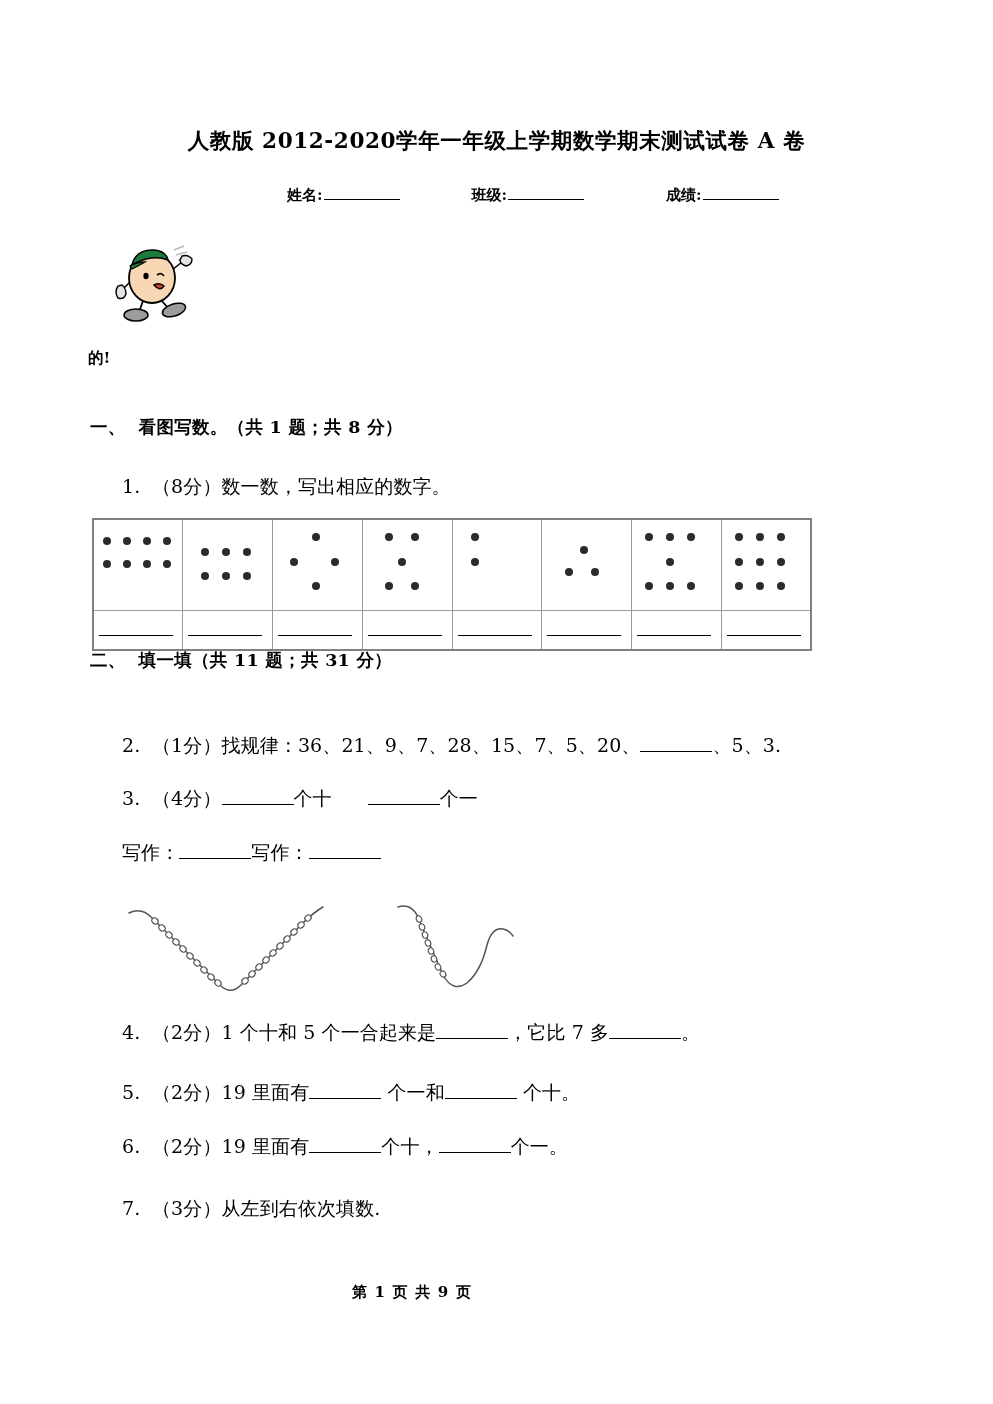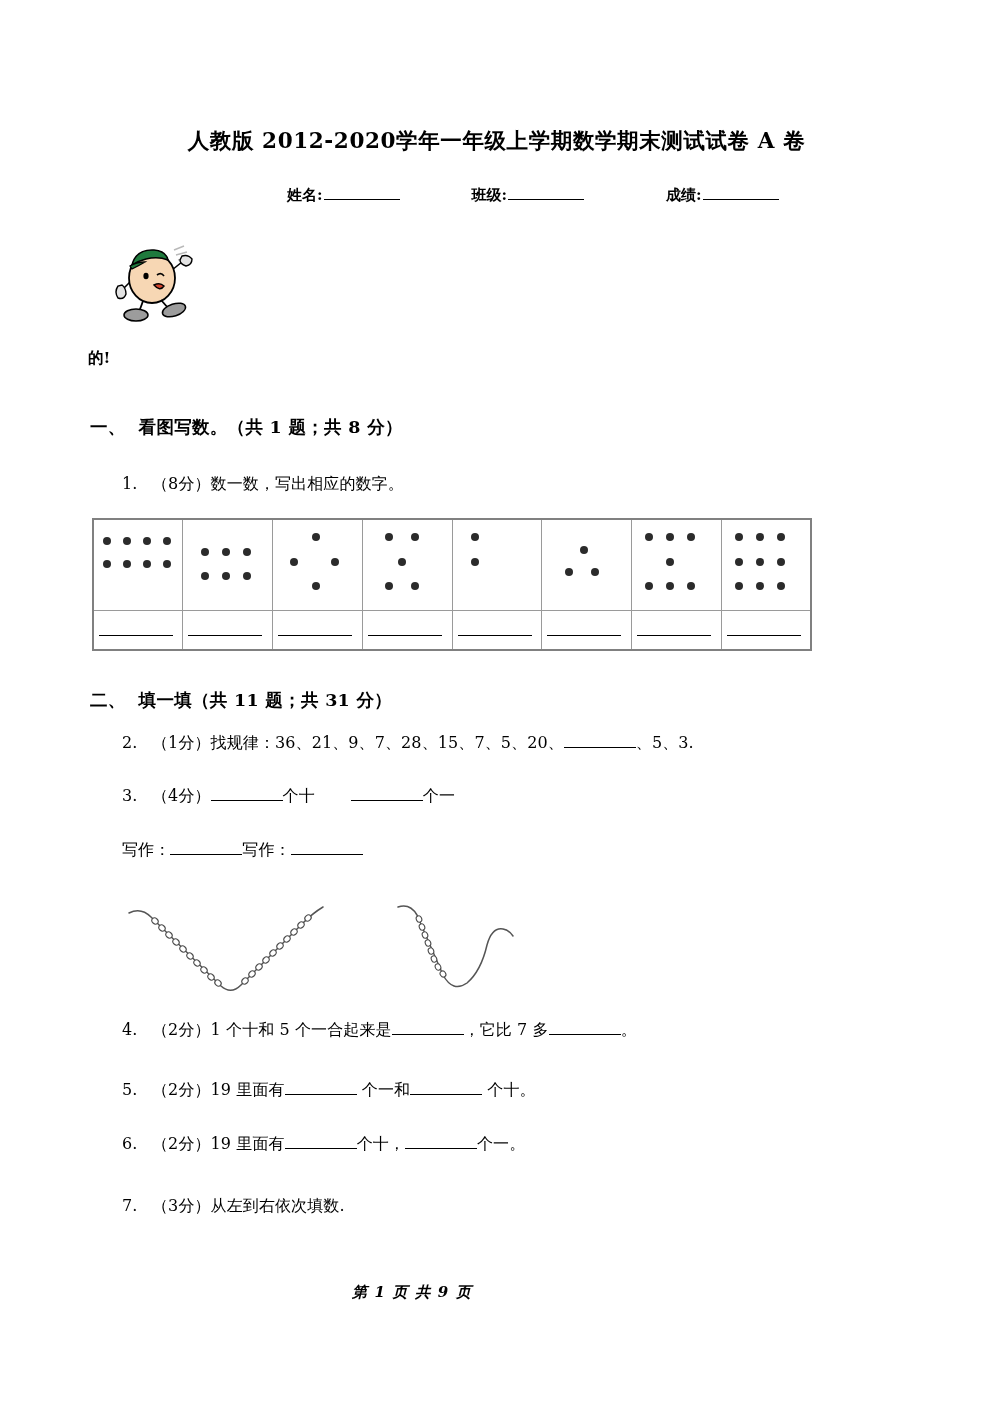--- a/index.html
+++ b/index.html
@@ -89,27 +89,27 @@
   
   .section-head {
     position: absolute;
     left: 90px;
     font-size: 17.5px;
     font-weight: bold;
     white-space: nowrap;
     letter-spacing: 0.3px;
   }
   #section-1 { top: 415px; }
-  #section-2 { top: 688px; }
+  #section-2 { top: 648px; }
   .sec-num { margin-right: 13px; }
 
   
   .question {
     position: absolute;
-    font-size: 16px;
+    font-size: 19px;
     white-space: nowrap;
     letter-spacing: 0.1px;
     font-family: "DejaVu Serif", "Liberation Serif", serif;
   }
   .q-num {
     display: inline-block;
     width: 30px;
     text-align: left;
   }
   .blank {
@@ -173,21 +173,20 @@
 
   
   .footer {
     position: absolute;
     left: 0; top: 1283px;
     width: 824px;
     text-align: center;
     font-size: 15px;
     font-weight: bold;
     letter-spacing: 1.2px;
-    font-style: italic;
   }
 </style>
 </head>
 <body>
 
 <div class="page">
 
   <div class="doc-title">人教版 2012-2020学年一年级上学期数学期末测试试卷 A 卷</div>
 
   <div class="ident-row">

